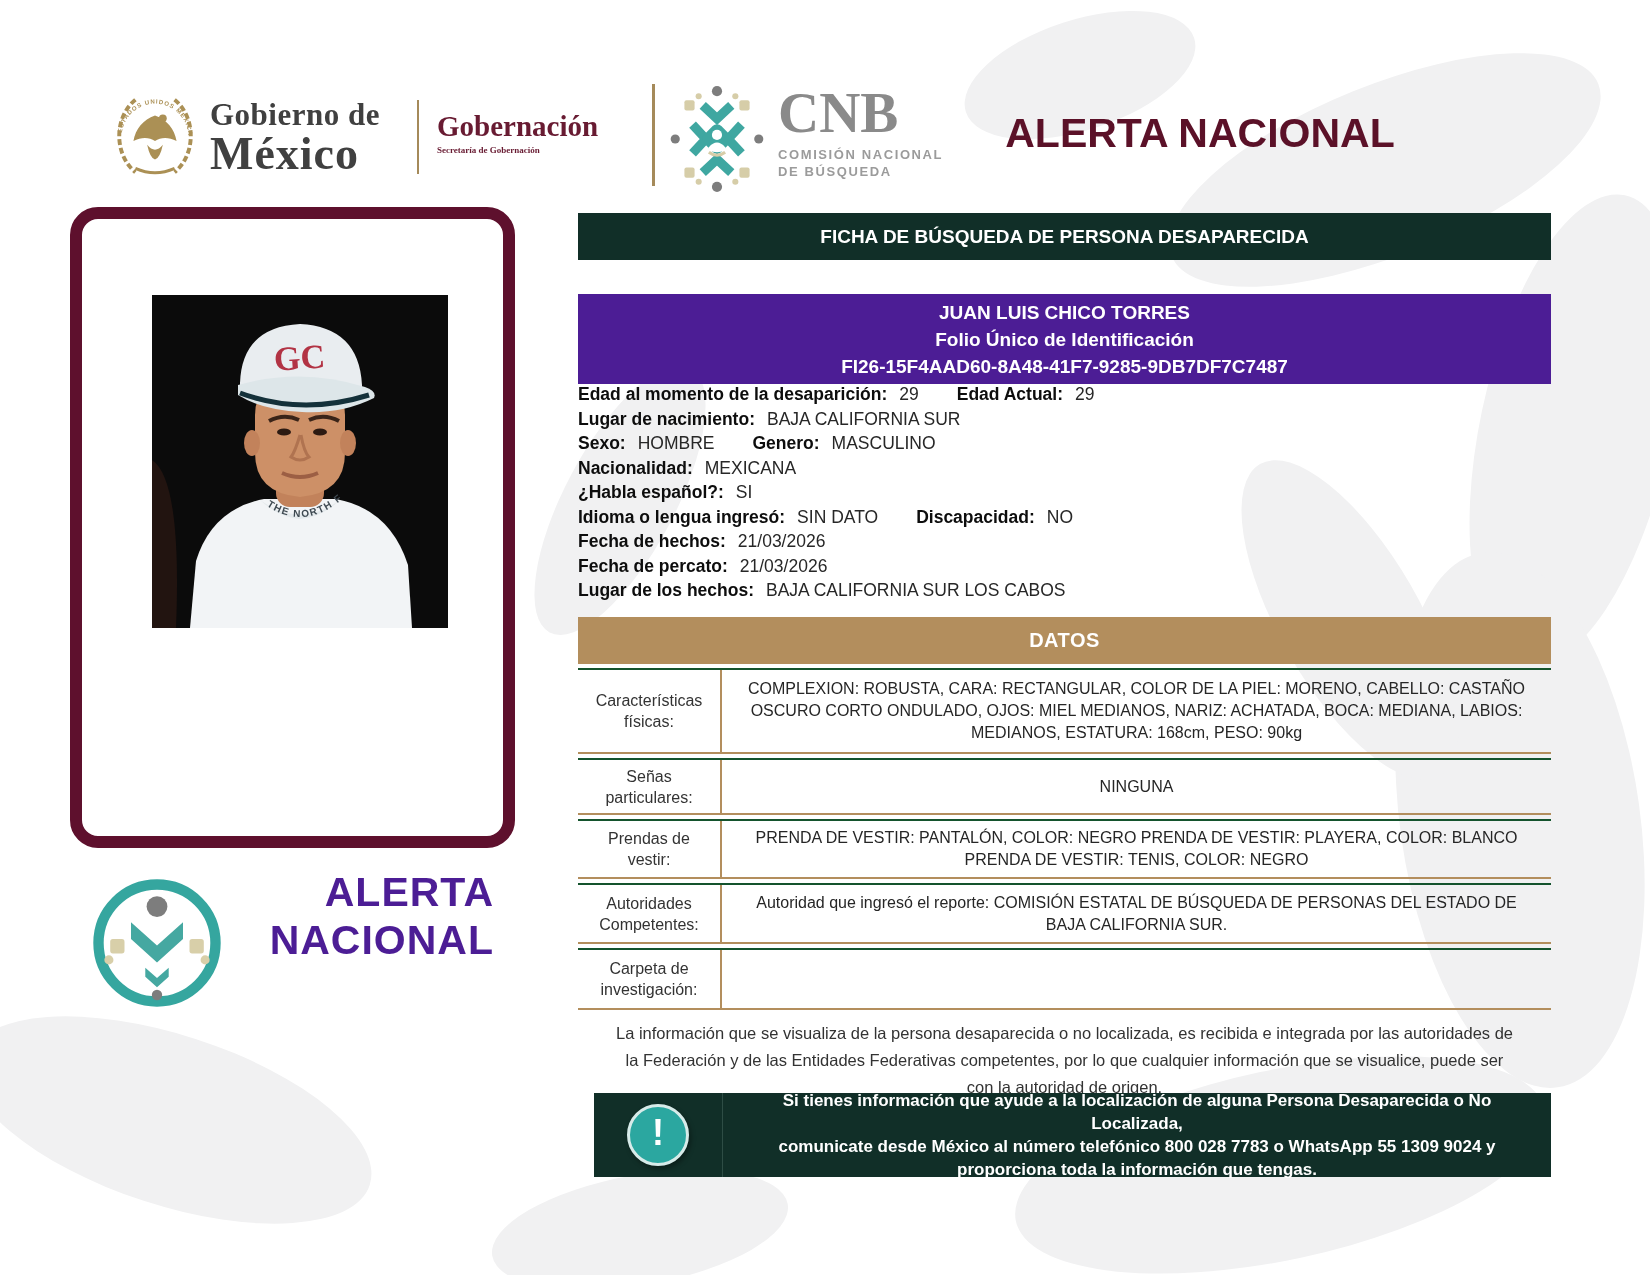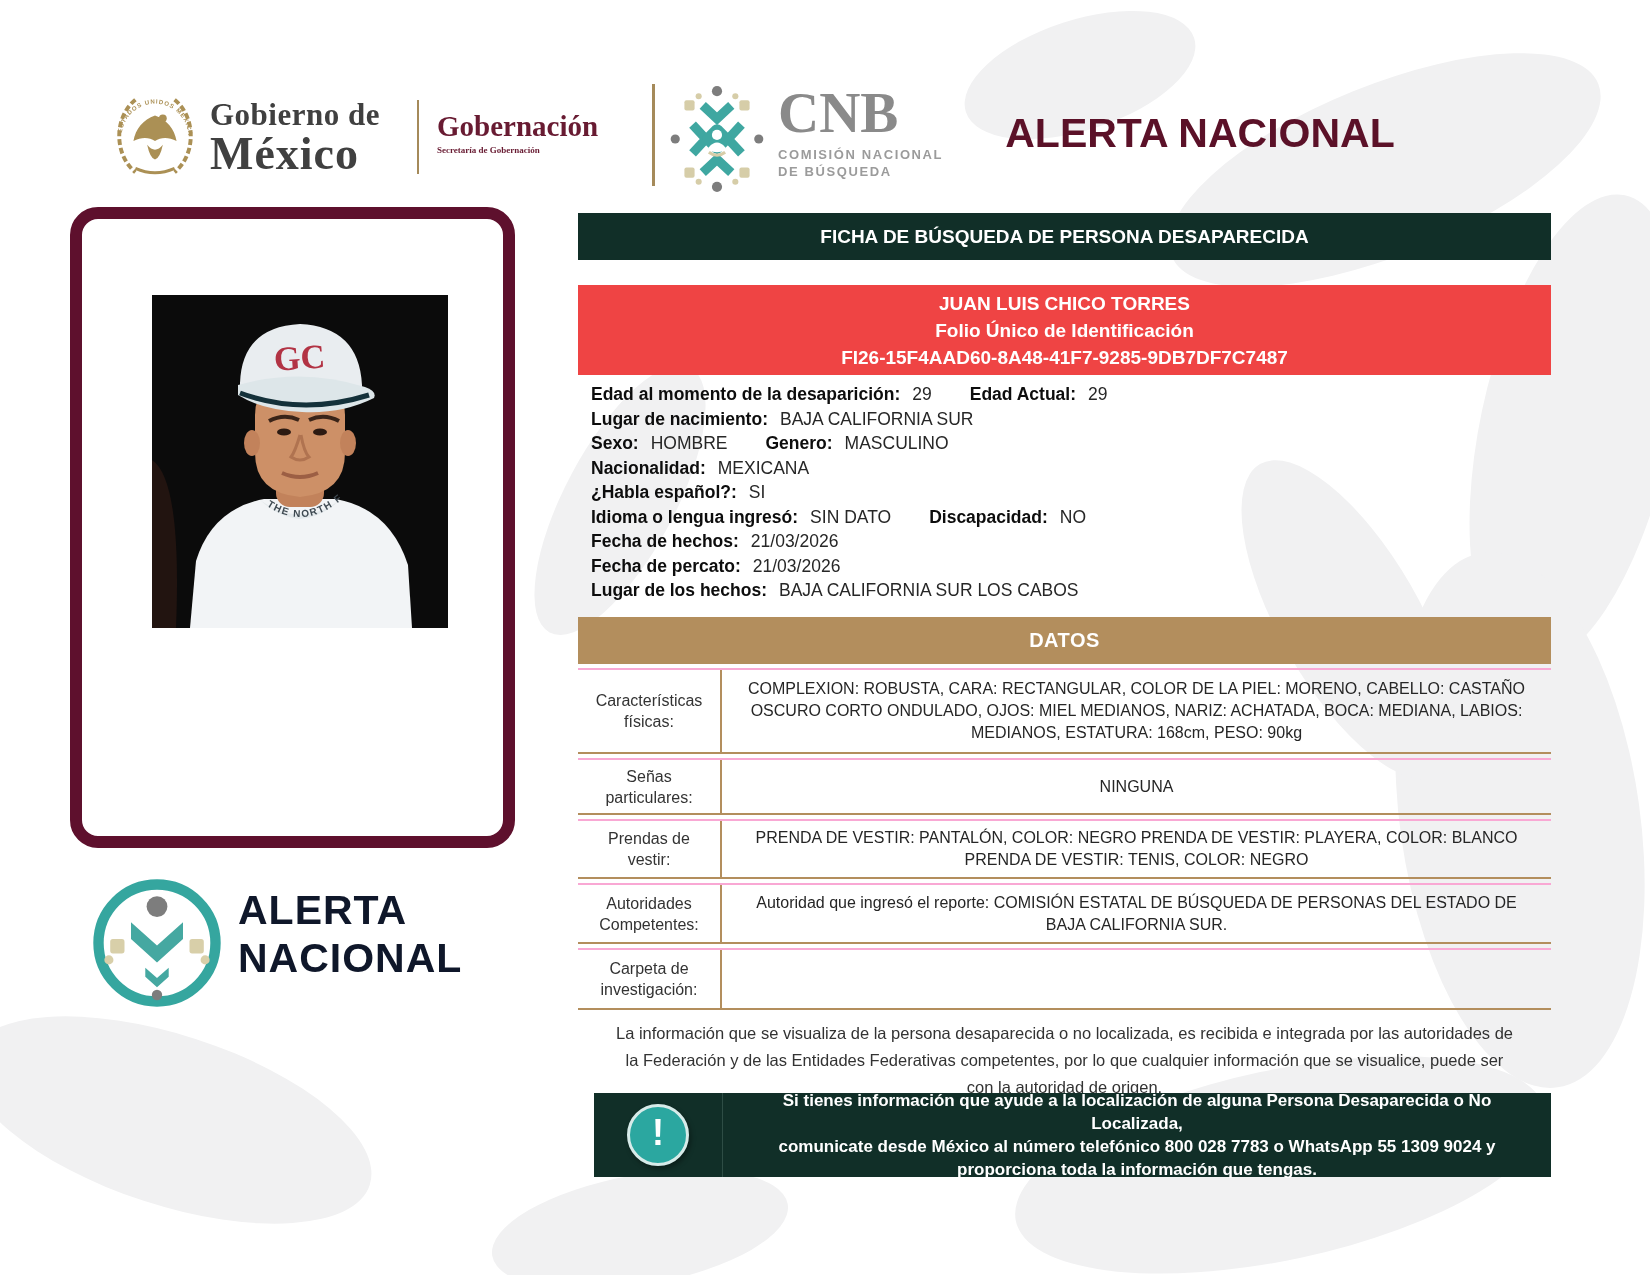--- a/index.html
+++ b/index.html
@@ -26,38 +26,38 @@
   #cnb-text{left:778px;top:84px;color:#8a8a8a;}
   #cnb-text .main{font-family:"Liberation Serif","DejaVu Serif",serif;font-size:57px;font-weight:bold;line-height:58px;}
   #cnb-text .sub{font-size:13px;font-weight:bold;letter-spacing:1.6px;color:#9b9b9b;line-height:17px;margin-top:4px;}
   #page-title{left:995px;top:110px;width:410px;text-align:center;font-size:41px;font-weight:bold;color:#5b1128;}
 
   
   #photo-frame{left:70px;top:207px;width:445px;height:641px;border:12px solid #5e102d;
     border-radius:28px;background:#ffffff;box-sizing:border-box;}
   #person-photo{left:152px;top:295px;width:296px;height:333px;}
   #an-logo{left:92px;top:878px;width:130px;height:130px;}
-  #an-text{left:238px;top:886px;width:256px;text-align:left;font-weight:bold;color:#0f172a;
+  #an-text{left:238px;top:868px;width:256px;text-align:right;font-weight:bold;color:#4c1d95;
     font-size:41px;line-height:48px;letter-spacing:1px;}
 
   
   .band{left:578px;width:973px;box-sizing:border-box;color:#fff;font-weight:bold;
     display:flex;align-items:center;justify-content:center;}
   #ficha-band{top:213px;height:47px;background:#112f28;font-size:19px;}
-  #name-band{top:285px;height:90px;background:#ef4444;font-size:19px;flex-direction:column;line-height:27px;}
+  #name-band{top:294px;height:90px;background:#4c1d95;font-size:19px;flex-direction:column;line-height:27px;}
   #datos-band{top:617px;height:47px;background:#b38e5d;font-size:20px;letter-spacing:0.5px;}
 
   #fields{left:578px;top:382px;width:973px;font-size:17.5px;color:#1c1c1c;}
-  .f-line{line-height:24.5px;white-space:nowrap;margin-left:13px;}
+  .f-line{line-height:24.5px;white-space:nowrap;}
   .f-label{font-weight:bold;color:#0d0d0d;}
   .f-value{margin-left:12px;color:#272727;}
   .f-label2{font-weight:bold;color:#0d0d0d;margin-left:38px;}
 
   #dtable{left:578px;top:668px;width:973px;}
-  .trow{display:flex;border-top:2px solid #f9a8d4;border-bottom:2px solid #b38e5d;
+  .trow{display:flex;border-top:2px solid #14532d;border-bottom:2px solid #b38e5d;
     margin-bottom:4px;box-sizing:border-box;}
   .trow.r1{min-height:86px;} .trow.r2{min-height:57px;} .trow.r3{min-height:60px;}
   .trow.r4{min-height:61px;} .trow.r5{min-height:62px;}
   .tlabel{width:144px;border-right:2px solid #b38e5d;display:flex;align-items:center;
     justify-content:center;text-align:center;font-size:16px;color:#333;padding:4px 10px;box-sizing:border-box;line-height:21px;}
   .tvalue{flex:1;display:flex;align-items:center;justify-content:center;text-align:center;
     font-size:16px;color:#262626;padding:4px 16px;box-sizing:border-box;line-height:22px;}
 
   #disclaimer{left:578px;top:1020px;width:973px;text-align:center;font-size:16.5px;color:#333;line-height:27px;}
 

